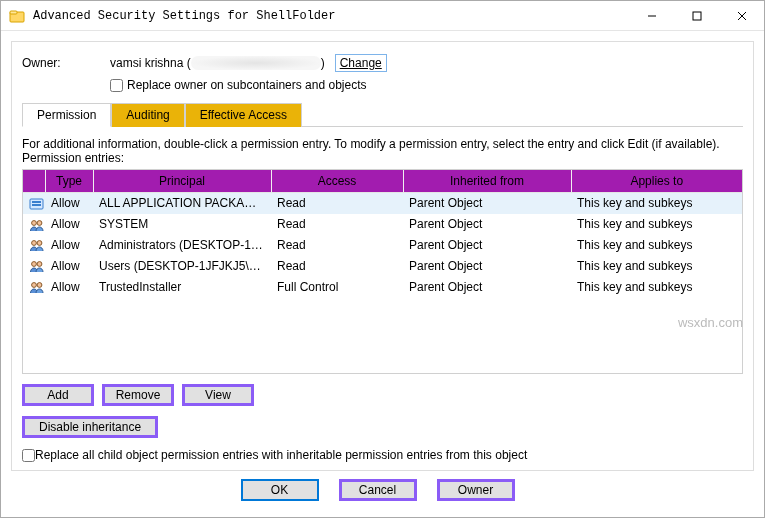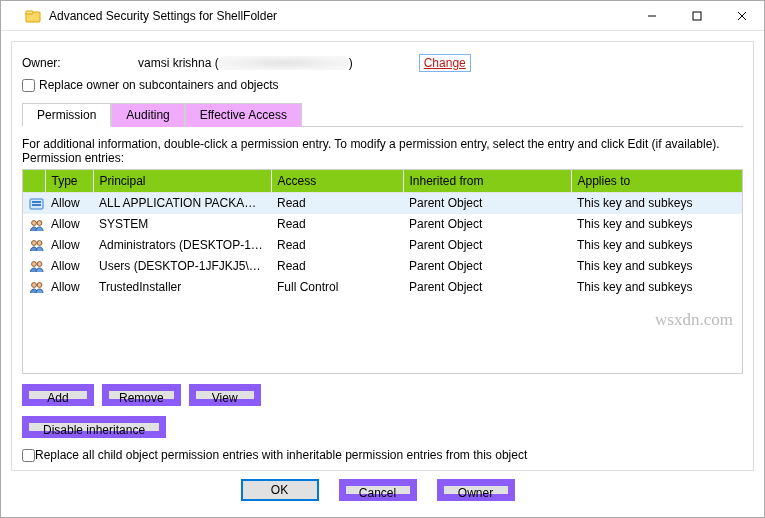--- a/index.html
+++ b/index.html
@@ -18,22 +18,23 @@
     height: 518px;
     border: 1px solid #aaa;
     display: flex;
     flex-direction: column;
     background: #fff;
   }
   .titlebar {
     height: 30px;
     display: flex;
     align-items: center;
-    padding: 0 0 0 24px;
+    padding: 0 0 0 8px;
     border-bottom: 1px solid #e5e5e5;
+    font-family: Liberation Mono, monospace;
   }
   .titlebar .icon {
     width: 16px; height: 16px;
     margin-right: 8px;
     display: inline-flex; align-items: center; justify-content: center;
   }
   .titlebar .title { flex: 1; }
   .winbtn {
     width: 45px; height: 29px;
     display: flex; align-items: center; justify-content: center;
@@ -52,35 +53,35 @@
     flex: 1;
     display: flex;
     flex-direction: column;
     padding: 12px 10px 8px 10px;
     position: relative;
   }
   .owner-row {
     display: flex;
     align-items: center;
     margin-bottom: 6px;
-    gap: 28px;
   }
   .owner-label { width: 88px; }
   .redacted {
     display: inline-block;
     width: 130px; height: 14px;
     background: radial-gradient(ellipse at center, #e4e4e4 0%, #f6f6f6 70%);
     border-radius: 7px;
     vertical-align: middle;
   }
-  .link { color: #b91c1c; cursor: pointer; text-decoration: underline; }
+  .link { color: #000000; cursor: pointer; text-decoration: underline; }
   .link.boxed { border: 1px solid #7eb4ea; padding: 1px 4px; }
   .replace-row {
     display: flex;
     align-items: flex-end;
+    margin-left: 88px;
     margin-bottom: 10px;
     gap: 4px;
   }
   input[type=checkbox] {
     width: 13px; height: 13px;
     margin: 0;
   }
 
   .tabs {
     display: flex;
@@ -91,21 +92,21 @@
     padding: 4px 14px;
     background: #fff;
     border: 1px solid #d0d0d0;
     border-bottom: none;
     margin-right: 0px;
     position: relative;
     top: 1px;
     cursor: pointer;
   }
   .tab:not(.active) {
-    background: #f0abfc;
+    background: #eab308;
     border-top-color: #d0d0d0;
   }
   .tab.active {
     background: #fff;
     border-bottom: 1px solid #fff;
   }
 
   .info-text { }
   .entries-label { margin-bottom: 4px; }
 
@@ -114,26 +115,26 @@
     flex: 1;
     min-height: 160px;
     overflow: hidden;
   }
   table {
     width: 100%;
     border-collapse: collapse;
     font-size: 12px;
   }
   thead th {
-    text-align: left;
+    text-align: center;
     font-weight: normal;
     padding: 4px 6px;
     border-bottom: 1px solid #e5e5e5;
     border-right: 1px solid #f0f0f0;
-    background: #84cc16;
+    background: #a21caf;
   }
   thead th:last-child { border-right: none; }
   tbody td {
     padding: 3px 6px;
     white-space: nowrap;
     overflow: hidden;
     text-overflow: ellipsis;
   }
   tbody tr.selected { background: #e6f2fb; }
   tbody tr.selected td { }
@@ -153,21 +154,21 @@
     display: flex;
     gap: 8px;
     margin-top: 10px;
   }
   button.w {
     min-width: 72px;
     height: 22px;
     font-family: inherit;
     font-size: 12px;
     background: #e1e1e1;
-    border: 7px solid #8b5cf6;
+    border: 3px solid #8b5cf6;
     padding: 0 10px;
     cursor: pointer;
   }
   button.w.wider { padding: 0 14px; }
 
   .replace-all {
     display: flex;
     align-items: center;
     margin-top: 10px;
   }
@@ -176,26 +177,25 @@
     display: flex;
     justify-content: center;
     gap: 20px;
     padding: 8px 10px 10px 0;
   }
   .footer button.w { min-width: 78px; }
   .footer button.w.default { border: 1px solid #0078d7; box-shadow: inset 0 0 0 1px #0078d7; }
 
   .watermark {
     position: absolute;
-    right: 20px;
+    right: 10px;
     bottom: 140px;
     color: #bbb;
-    font-size: 17px;
+    font-size: 13px;
     pointer-events: none;
-    font-family: Liberation Serif, serif;
   }
 </style>
 </head>
 <body>
 
 <div class="window">
   <div class="titlebar">
     <span class="icon">
       <svg width="16" height="16" viewBox="0 0 16 16">
         <rect x="1" y="4" width="14" height="10" rx="1" fill="#ffd766" stroke="#d9a400"></rect>

